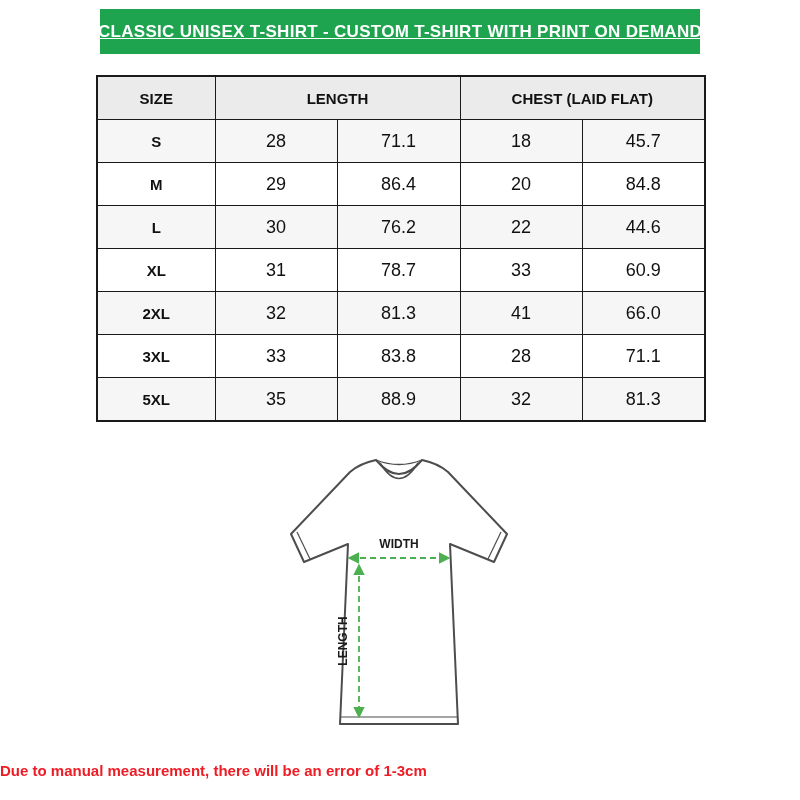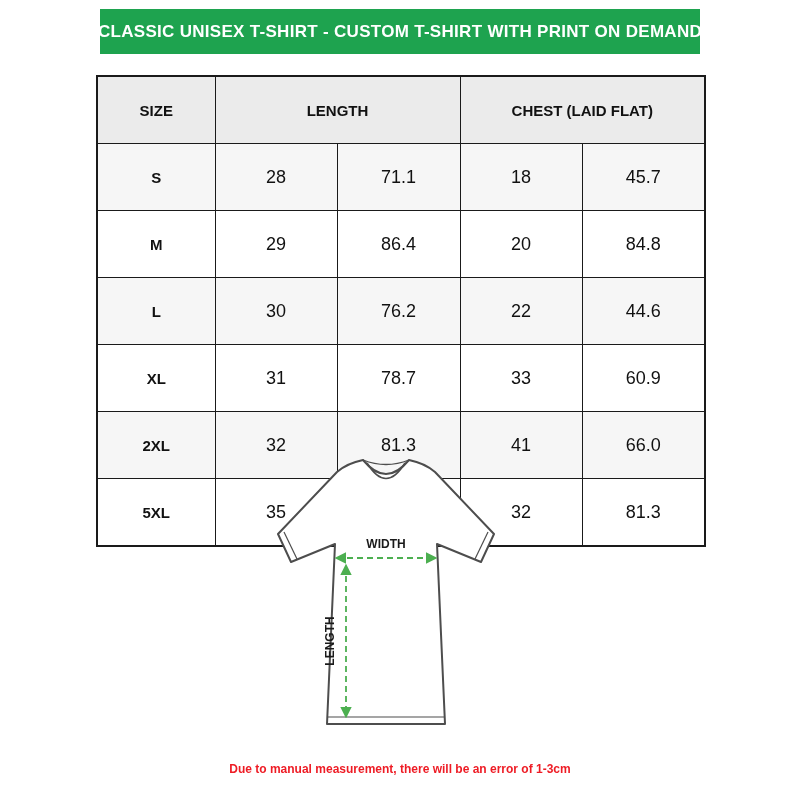--- a/index.html
+++ b/index.html
@@ -25,75 +25,75 @@
     align-items: center;
     justify-content: center;
   }
   .banner h1 {
     margin: 0;
     color: #ffffff;
     font-size: 17px;
     font-weight: bold;
     letter-spacing: 0.3px;
     white-space: nowrap;
+    text-decoration: underline;
   }
 
   
   table.size-chart {
     position: absolute;
     top: 75px;
     left: 96px;
     width: 608px;
     border-collapse: collapse;
     table-layout: fixed;
     border: 2px solid #1a1a1a;
   }
   table.size-chart th, table.size-chart td {
     border: 1px solid #1a1a1a;
     height: 34px;
     text-align: center;
     vertical-align: middle;
     color: #111111;
-    padding: 16px;
+    padding: 4px;
   }
   table.size-chart th {
     background: #ebebeb;
     font-size: 15px;
     font-weight: bold;
   }
   table.size-chart td { font-size: 18px; }
   table.size-chart td.size-col { font-weight: bold; font-size: 15px; }
   table.size-chart tbody tr:nth-child(odd) { background: #f6f6f6; }
   table.size-chart tbody tr:nth-child(even) { background: #ffffff; }
 
   
   .diagram-wrap {
     position: absolute;
     top: 438px;
-    left: 236px;
+    left: 249px;
     width: 300px;
     height: 312px;
   }
   .diagram-wrap svg { display: block; }
   .svg-dim-label {
     font-family: "Liberation Sans", sans-serif;
     font-size: 12px;
     font-weight: bold;
     fill: #1a1a1a;
   }
 
   
   .note {
     position: absolute;
     top: 762px;
     left: 0;
     width: 800px;
-    text-align: center;
     color: #ee1c25;
-    font-size: 12px;
+    font-size: 15px;
     font-weight: bold;
   }
 </style>
 </head>
 <body>
 
 <div class="page">
 
   <div class="banner">
     <h1>CLASSIC UNISEX T-SHIRT - CUSTOM T-SHIRT WITH PRINT ON DEMAND</h1>
@@ -142,20 +142,27 @@
         <td>78.7</td>
         <td>33</td>
         <td>60.9</td>
       </tr>
       <tr>
         <td class="size-col">2XL</td>
         <td>32</td>
         <td>81.3</td>
         <td>41</td>
         <td>66.0</td>
+      </tr>
+      <tr>
+        <td class="size-col">3XL</td>
+        <td>33</td>
+        <td>83.8</td>
+        <td>28</td>
+        <td>71.1</td>
       </tr>
       <tr>
         <td class="size-col">5XL</td>
         <td>35</td>
         <td>88.9</td>
         <td>32</td>
         <td>81.3</td>
       </tr>
     </tbody>
   </table>

